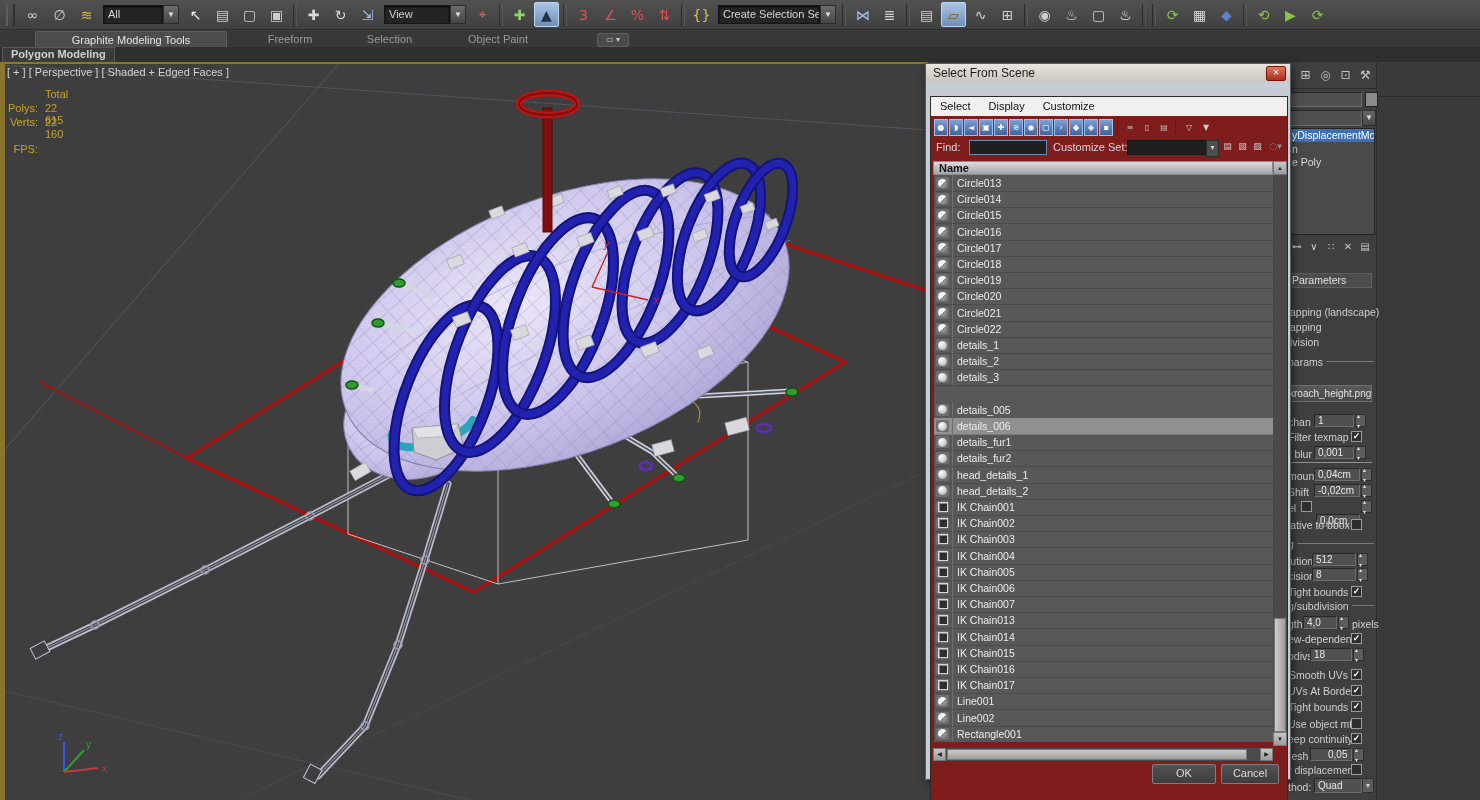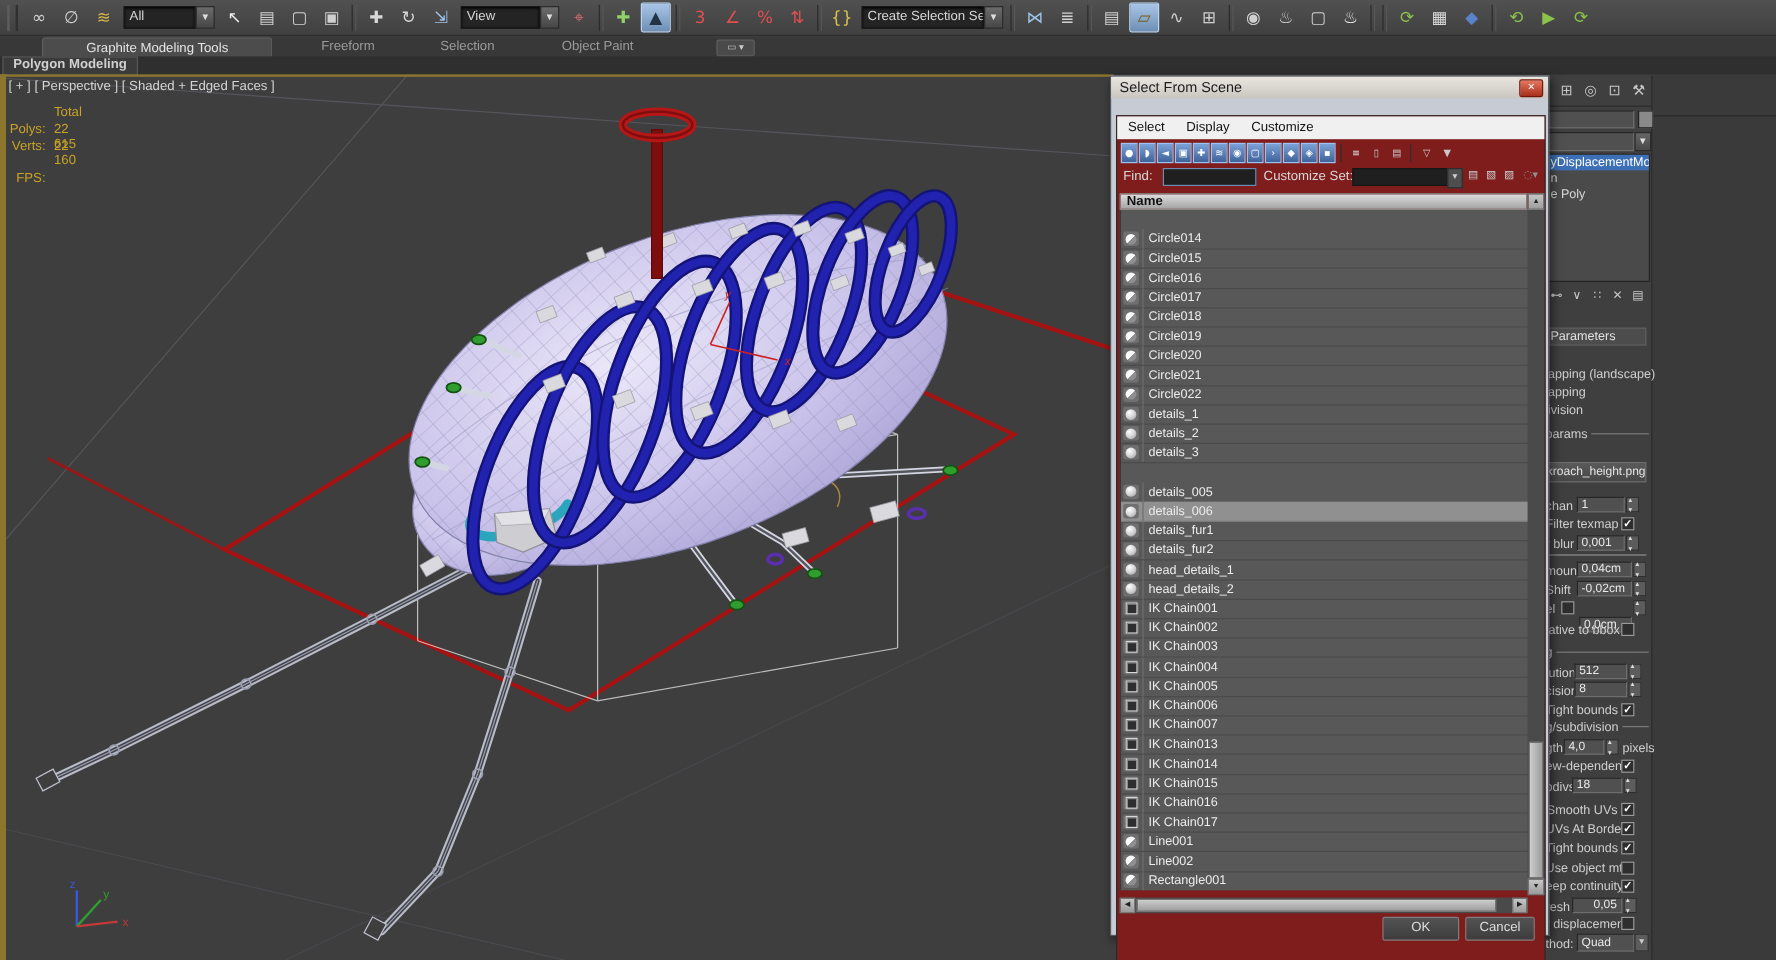--- a/index.html
+++ b/index.html
@@ -528,20 +528,27 @@
             <div class="findrow-ic" style="left: 305px;">▧</div>
             <div class="findrow-ic" style="left: 320px;">▨</div>
           </div>
         <div class="findrow-ic" style="left:338px;color:#8f8f8f;">◌▾</div>
       </div>
 
       <div class="dlg-header">
         <span>Name</span>
       </div>
       <div class="dlg-list" id="dlg-list">
+          <div class="lrow" style="top: 0px;">
+            <span class="tile">
+              <span class="ic-shape"></span>
+            </span>
+            <span class="divline"></span>
+            <span class="lbl">Circle013</span>
+          </div>
           <div class="lrow" style="top: 16.2px;">
             <span class="tile">
               <span class="ic-shape"></span>
             </span>
             <span class="divline"></span>
             <span class="lbl">Circle014</span>
           </div>
           <div class="lrow" style="top: 32.4px;">
             <span class="tile">
               <span class="ic-shape"></span>

